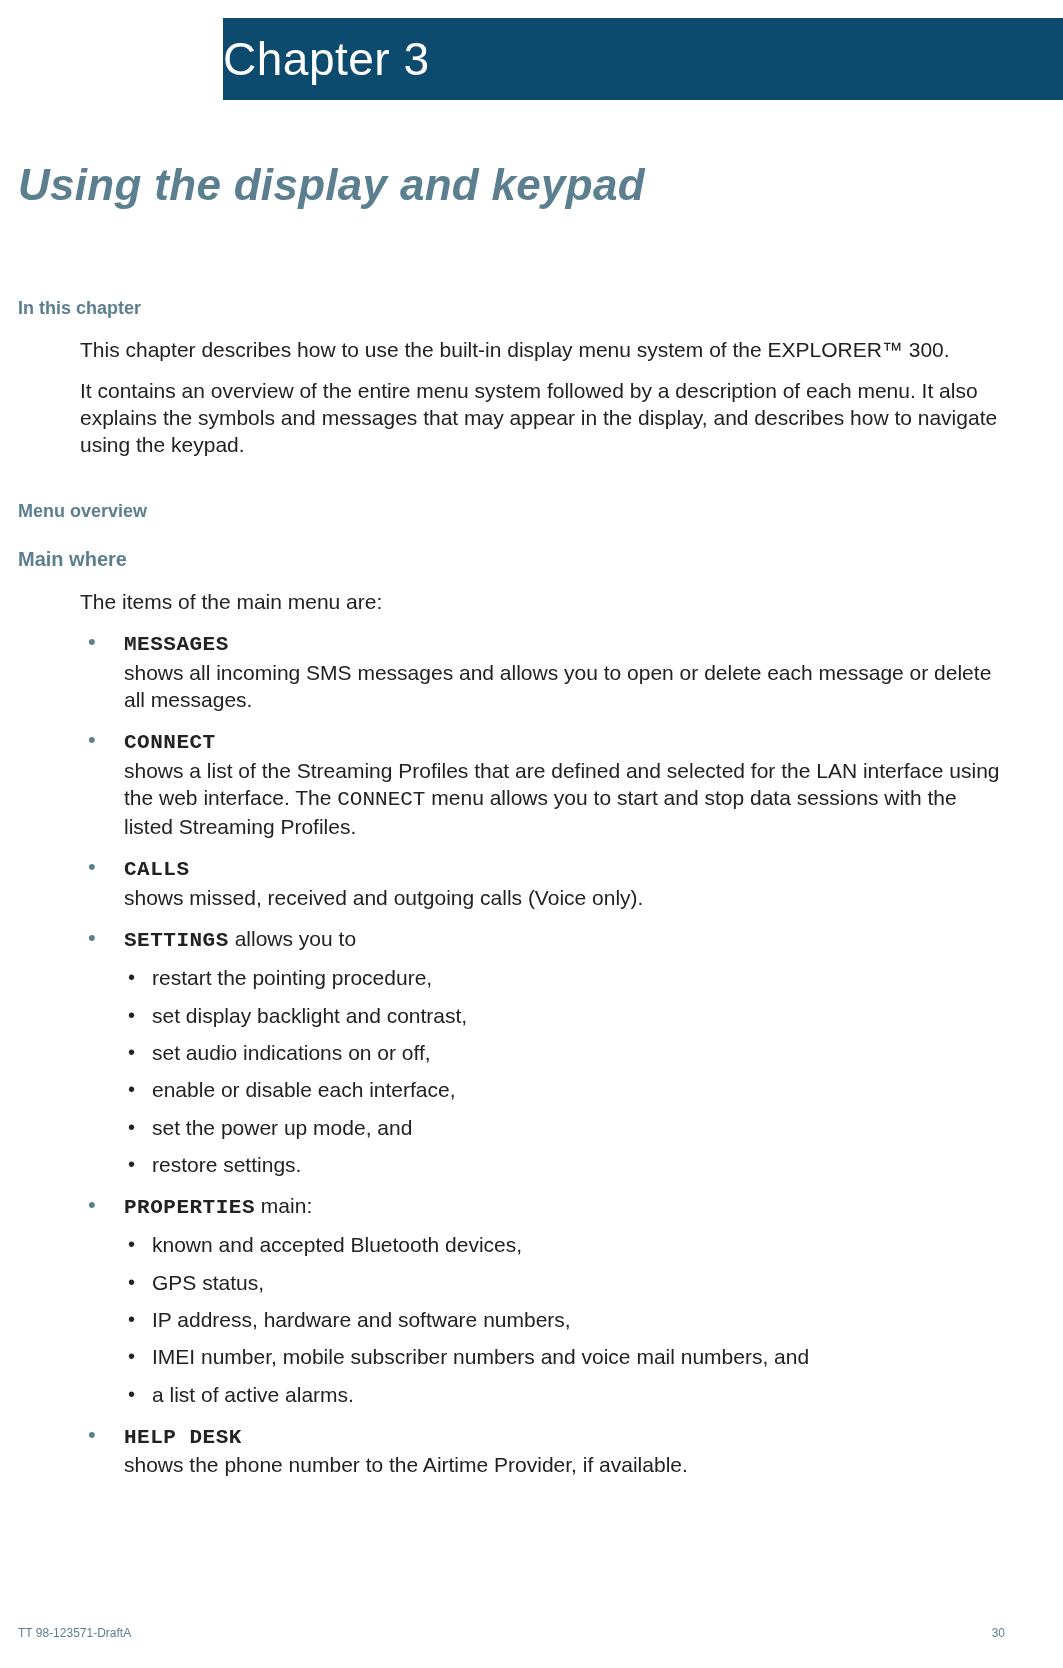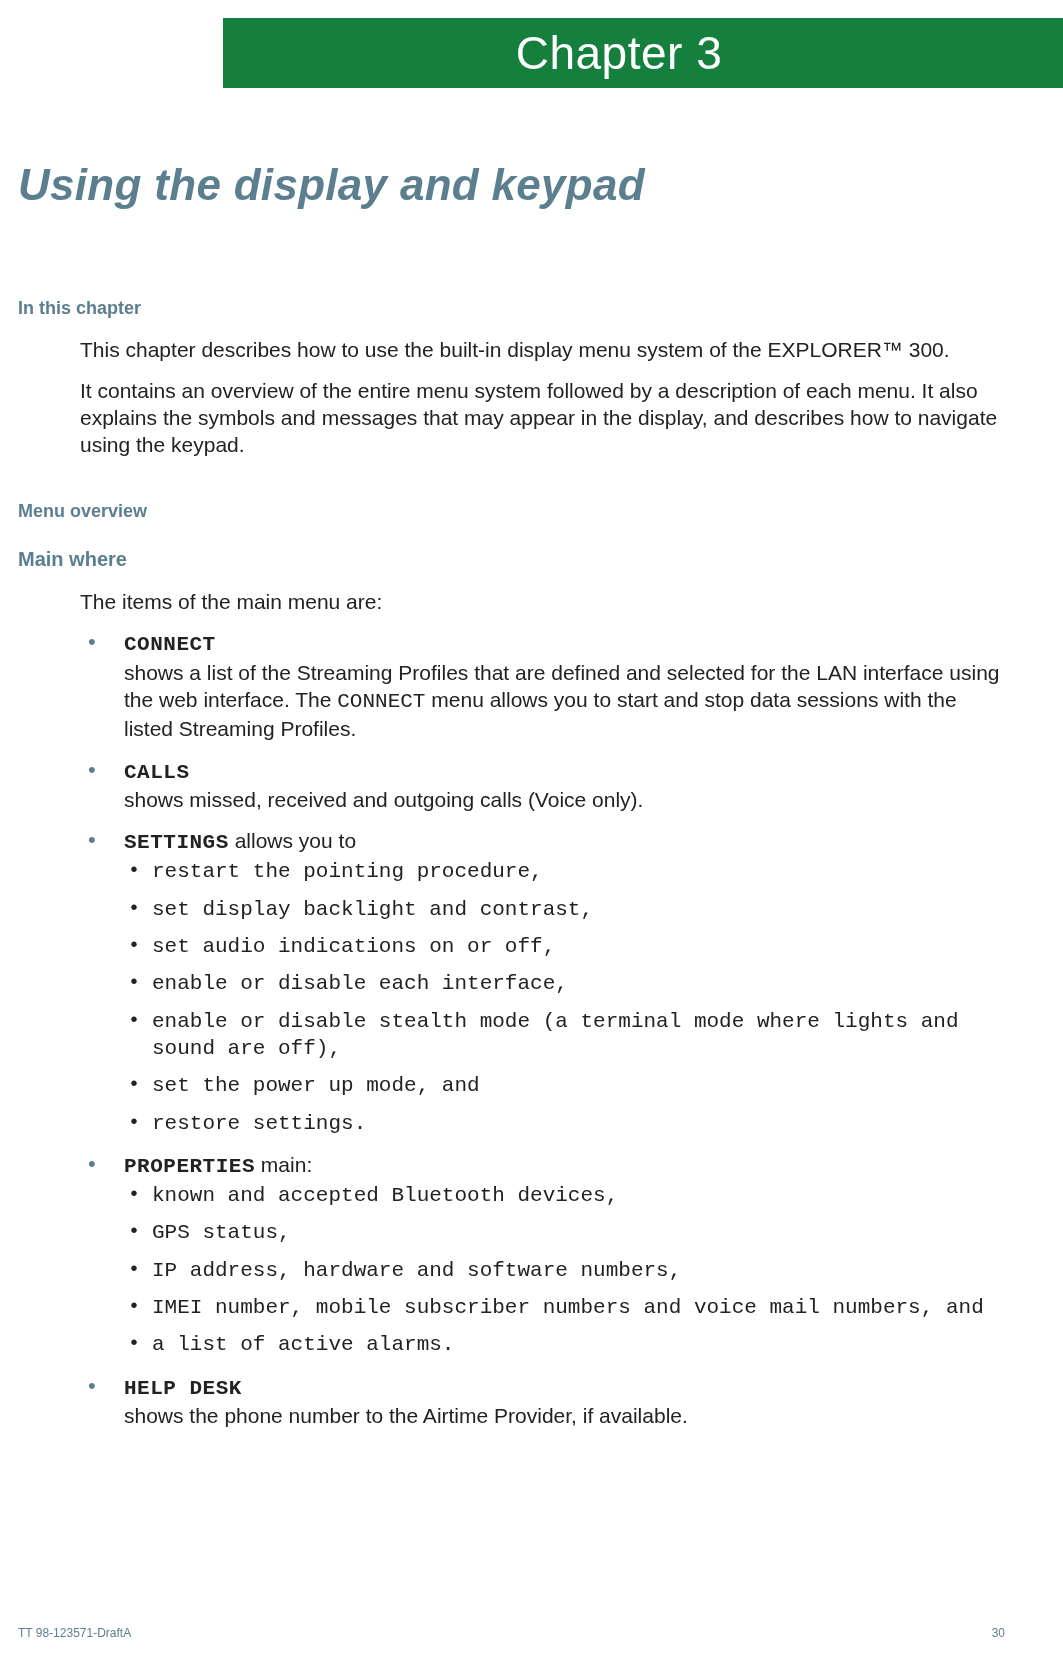--- a/index.html
+++ b/index.html
@@ -1,23 +1,23 @@
 <!DOCTYPE html>
 <html><head>
 <meta charset="utf-8">
 <style>
   * { box-sizing: border-box; margin: 0; padding: 0; }
   html, body { width: 1063px; height: 1668px; background: #fff; font-family: "Trebuchet MS", "Lucida Sans", Verdana, sans-serif; color: #222; }
   .page { position: relative; width: 1063px; height: 1668px; padding: 0 60px 0 20px; }
   .chapter-banner {
     position: absolute;
     top: 18px; right: 0;
-    width: 840px; height: 70px;
-    background: #15803d;
-    display: flex; align-items: center; justify-content: center;
+    width: 840px; height: 82px;
+    background: #0c4a6e;
+    display: flex; align-items: center; justify-content: flex-start;
     padding-right: 48px;
   }
   .chapter-banner span {
     color: #fff;
     font-size: 46px;
     font-weight: 400;
     letter-spacing: 0.5px;
   }
   .title {
     position: absolute;
@@ -46,21 +46,21 @@
   .section-gap-lg { margin-top: 42px; }
   .section-gap-md { margin-top: 26px; }
   ul.primary { list-style: none; margin-left: 0; margin-top: 6px; }
   ul.primary > li { position: relative; padding-left: 44px; font-size: 21px; line-height: 1.3; margin-bottom: 14px; }
   ul.primary > li::before {
     content: "•"; position: absolute; left: 8px; top: 0;
     color: #5c7f8f; font-size: 22px; line-height: 1.2;
   }
   .menu-label { font-family: "Courier New", monospace; font-weight: bold; letter-spacing: 0.5px; }
   .mono { font-family: "Courier New", monospace; }
-  ul.sub { list-style: none; margin-top: 2px; font-family: Liberation Mono, monospace; }
+  ul.sub { list-style: none; margin-top: 10px; }
   ul.sub > li { position: relative; padding-left: 28px; font-size: 21px; line-height: 1.3; margin-bottom: 10px; }
   ul.sub > li::before {
     content: "•"; position: absolute; left: 4px; top: 0; color: #222; font-size: 20px;
   }
   .footer {
     position: absolute; left: 18px; right: 58px; bottom: 28px;
     display: flex; justify-content: space-between;
     color: #5c7f8f; font-size: 12px;
   }
 </style>
@@ -85,39 +85,42 @@
 
     <h2 class="h2 section-gap-lg">Menu overview</h2>
 
     <h3 class="h3 section-gap-md">Main where</h3>
 
     <div class="body-block">
       <p class="body-p">The items of the main menu are:</p>
 
       <ul class="primary">
 
+        <li>
+          <span class="menu-label">MESSAGES</span><br>
+          <span>shows all incoming SMS messages and allows you to open or delete each message or delete all messages.</span>
+        </li>
 
         <li>
           <span class="menu-label">CONNECT</span><br>
           <span><span>shows a list of the Streaming Profiles that are defined and selected for the LAN interface using the web interface. The </span><span class="mono">CONNECT</span><span> menu allows you to start and stop data sessions with the listed Streaming Profiles.</span></span>
         </li>
 
         <li>
           <span class="menu-label">CALLS</span><br>
           <span>shows missed, received and outgoing calls (Voice only).</span>
         </li>
 
         <li>
           <span class="menu-label">SETTINGS</span><span> allows you to</span>
           <ul class="sub">
             <li>restart the pointing procedure,</li>
             <li>set display backlight and contrast,</li>
             <li>set audio indications on or off,</li>
             <li>enable or disable each interface,</li>
-            <li>enable or disable stealth mode (a terminal mode where lights and sound are off),</li>
             <li>set the power up mode, and</li>
             <li>restore settings.</li>
           </ul>
         </li>
 
         <li>
           <span class="menu-label">PROPERTIES</span><span> main:</span>
           <ul class="sub">
             <li>known and accepted Bluetooth devices,</li>
             <li>GPS status,</li>

